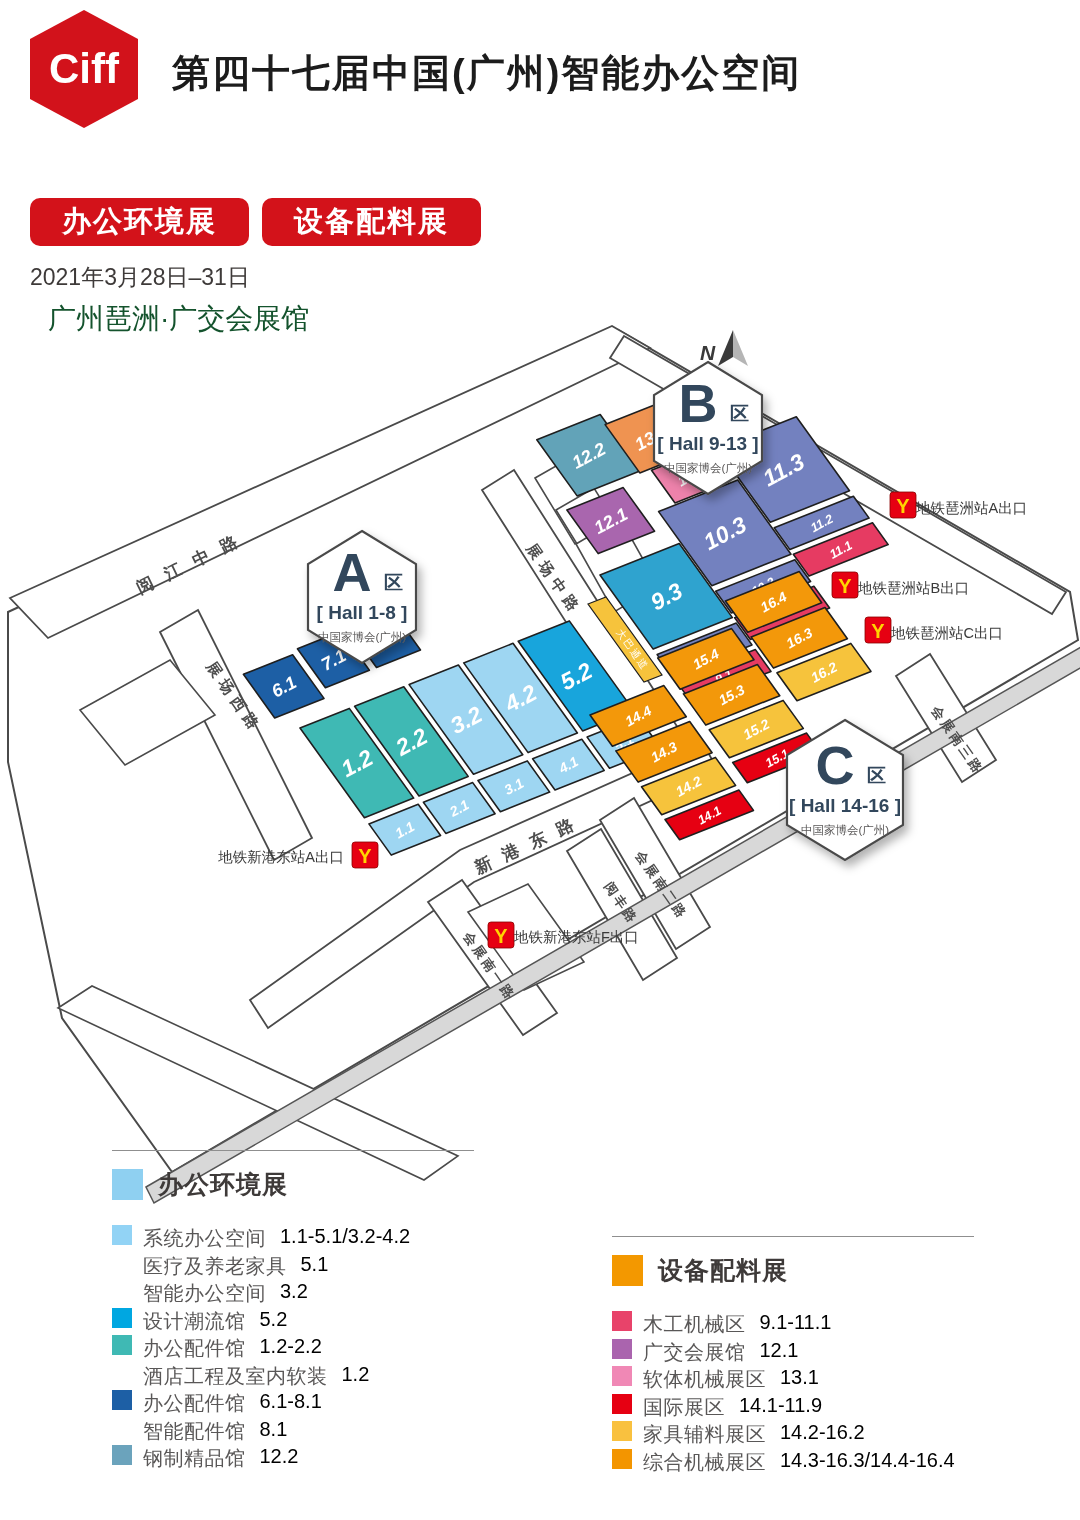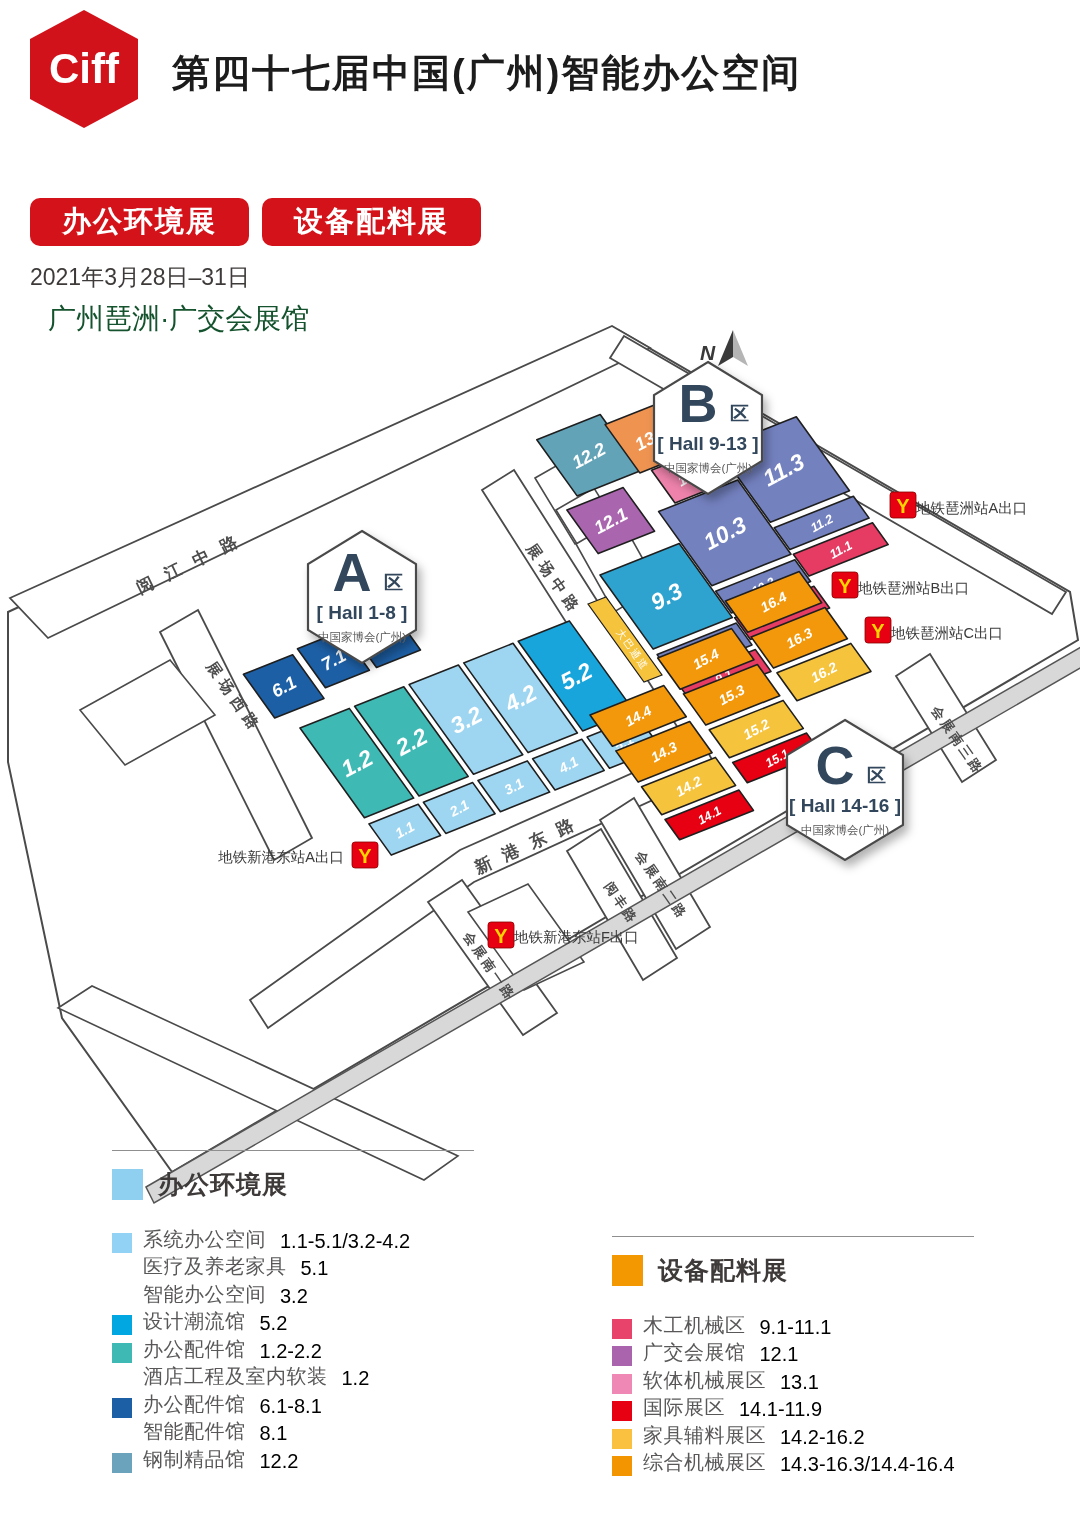--- a/index.html
+++ b/index.html
@@ -18,21 +18,21 @@
   #map-svg{left:0;top:0;width:1080px;height:1520px;}
   
   .legend{width:380px;}
   #legend-office{left:112px;top:1150px;}
   #legend-equipment{left:612px;top:1236px;}
   .legend .rule{height:1px;background:#8f8f8f;width:362px;}
   .legend-title-row{display:flex;align-items:center;margin-top:17px;}
   .legend-title-swatch{width:31px;height:31px;margin-right:15px;flex:0 0 31px;}
   .legend-title-text{font-size:25px;font-weight:bold;color:#3e3a39;letter-spacing:1px;}
   .legend-items{margin-top:24px;}
-  .legend-row{display:flex;align-items:flex-end;height:27.5px;}
+  .legend-row{display:flex;align-items:flex-start;height:27.5px;}
   .legend-swatch{width:20px;height:20px;margin-right:11px;flex:0 0 20px;}
   .legend-name{font-size:20px;color:#595757;letter-spacing:0.5px;}
   .legend-range{font-size:20px;color:#000000;margin-left:14px;}
 </style>
 </head>
 <body>
 
 <svg id="map-svg" class="abs" viewBox="0 0 1080 1520">
   <defs>
     <filter id="badge-shadow" x="-40%" y="-40%" width="180%" height="180%">

